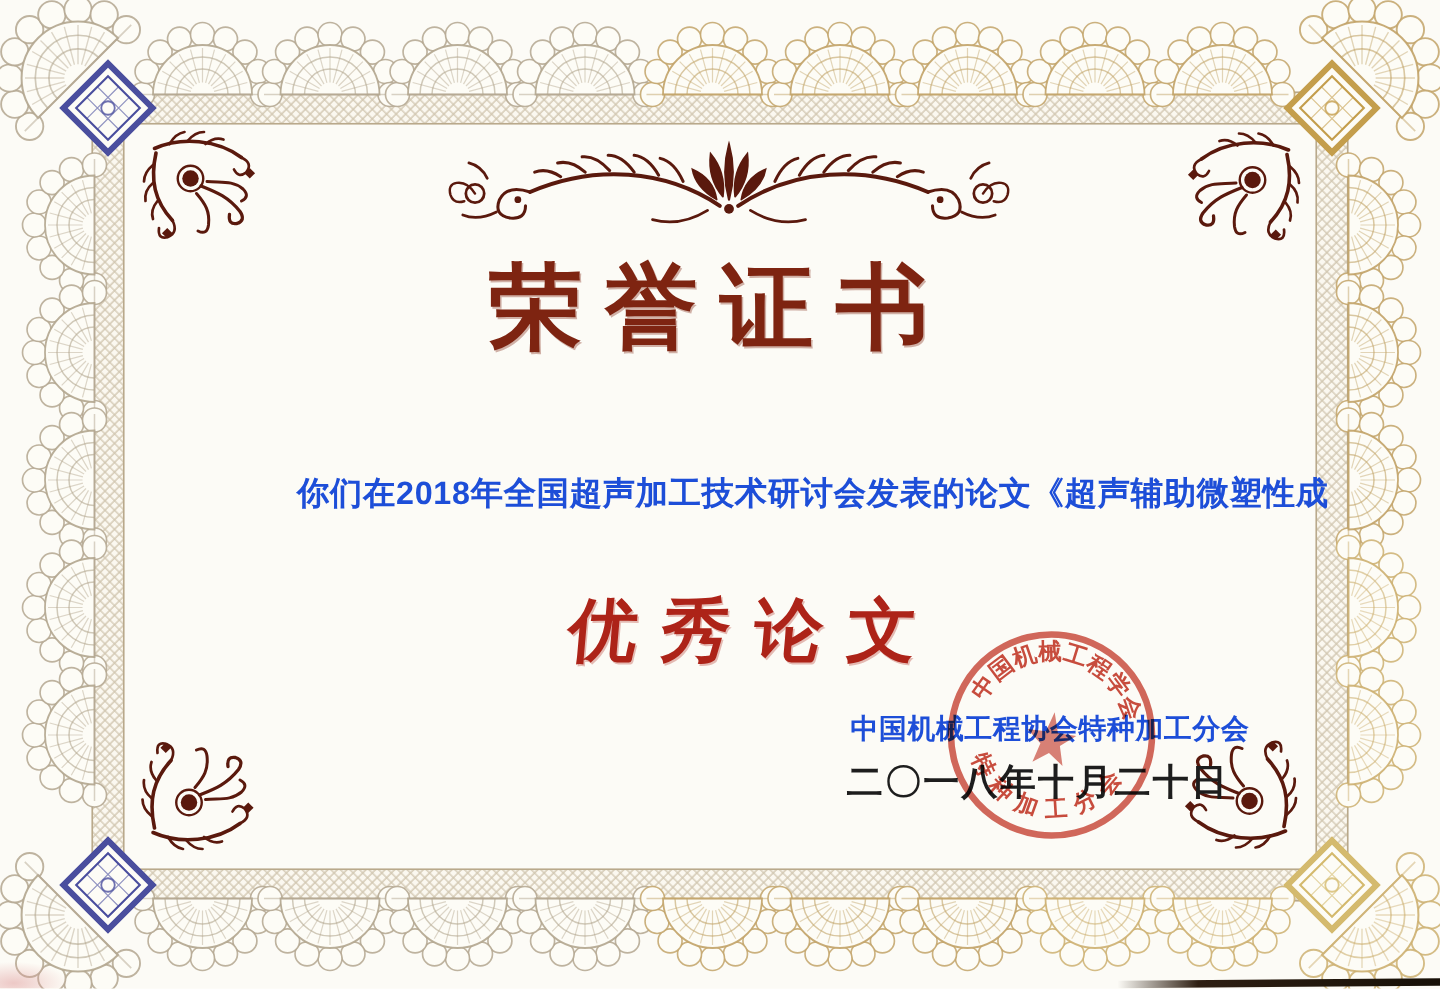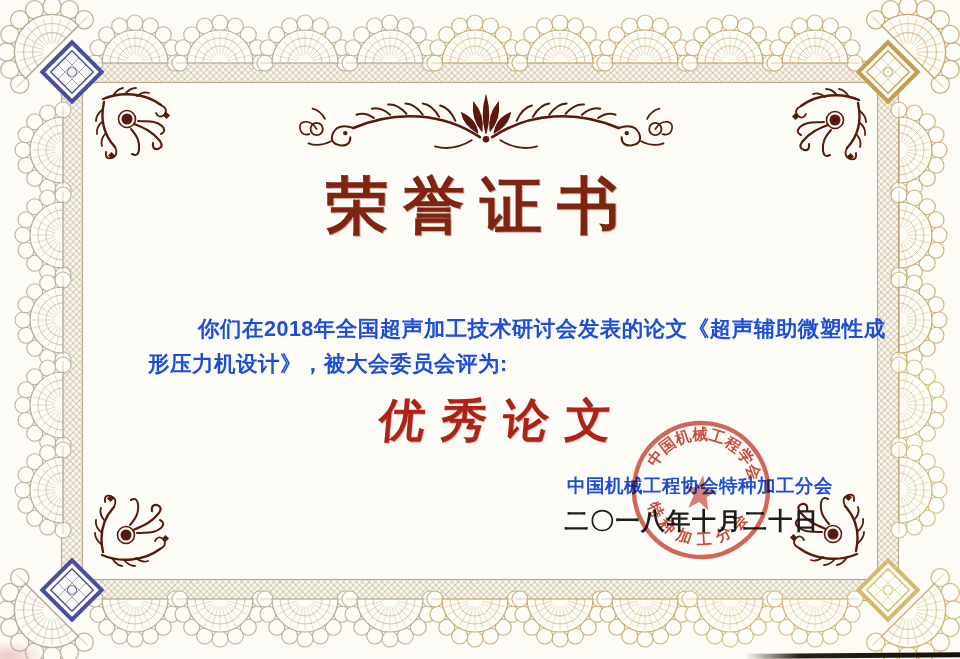--- a/index.html
+++ b/index.html
@@ -222,21 +222,20 @@
     <use href="#cflourish" class="maroon" transform="translate(827,531) scale(-1,-1)"></use>
 
     <use href="#topflourish" class="maroon" transform="translate(486,127) scale(1.02)"></use>
   </svg>
 
   <div class="txt cert-title">荣誉证书</div>
 
 
   <div class="body-block">
     <div class="line1">你们在2018年全国超声加工技术研讨会发表的论文《超声辅助微塑性成</div>
-    <div class="line2">形压力机设计》，被大会委员会评为:</div>
   </div>
 
   <div class="txt award">优秀论文</div>
 
   <div class="txt issuer">中国机械工程协会特种加工分会</div>
 
   <div class="txt cert-date">二〇一八年十月二十日</div>
 
   <svg id="seal" width="164" height="170" viewBox="-82 -85 164 170">
     <g transform="rotate(8)">

